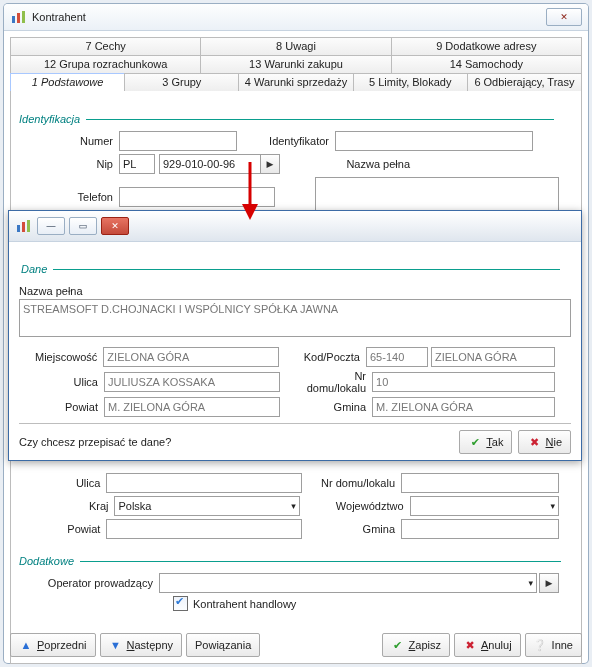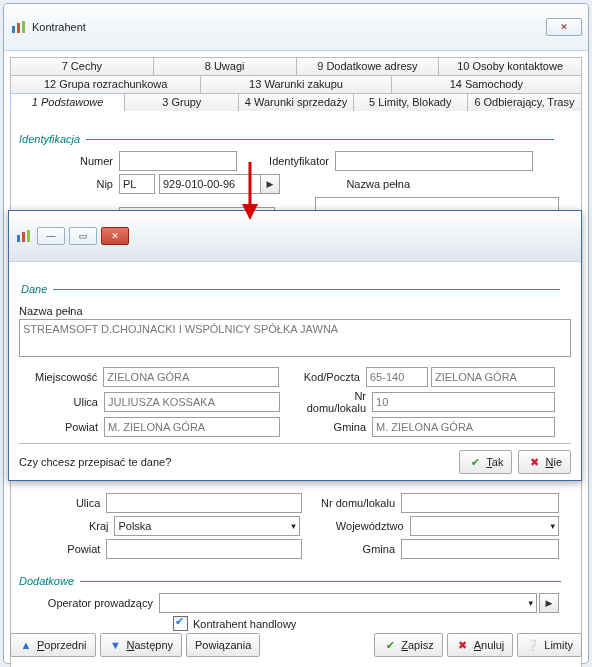--- a/index.html
+++ b/index.html
@@ -17,21 +17,21 @@
 html,body{margin:0;padding:0;font:11px "Tahoma","Segoe UI",sans-serif;color:#222;background:#e9eef4}
 body{width:592px;height:667px;position:relative;overflow:hidden}
 
 
 .win{
   position:absolute;left:4px;top:4px;width:584px;height:659px;
   box-shadow:0 0 0 1px #9aaec3;border-radius:4px;background:var(--winbg)
 }
 .titlebar{
   height:22px;background:var(--titlegrad);border-bottom:1px solid #c7d3e0;
-  border-radius:4px 4px 0 0;padding:12px 6px;display:flex;align-items:center
+  border-radius:4px 4px 0 0;padding:2px 6px;display:flex;align-items:center
 }
 .titlebar .ico{width:16px;height:16px;margin-right:6px;position:relative}
 .titlebar .ico svg{width:16px;height:16px}
 .titlebar .ttl{flex:1}
 .titlebar .wbtns{display:flex;gap:4px}
 .wbtn{width:34px;height:16px;border:1px solid #9aaec3;border-radius:2px;
   background:linear-gradient(#fff,#e8eef6);display:flex;align-items:center;justify-content:center;font-size:9px;color:#2b3c52}
 .wbtn.close{color:#8a1d10}
 
 .tabs-outer{padding:6px 6px 4px}
@@ -135,21 +135,20 @@
           <span>✕</span>
         </div>
     </div>
   </div>
 
   <div class="tabs-outer">
     <div class="tabrow">
       <div class="tabbtn"><span>7 Cechy</span></div>
       <div class="tabbtn"><span>8 Uwagi</span></div>
       <div class="tabbtn"><span>9 Dodatkowe adresy</span></div>
-      <div class="tabbtn"><span>10 Osoby kontaktowe</span></div>
     </div>
     <div class="tabrow">
       <div class="tabbtn"><span>12 Grupa rozrachunkowa</span></div>
       <div class="tabbtn"><span>13 Warunki zakupu</span></div>
       <div class="tabbtn"><span>14 Samochody</span></div>
     </div>
     <div class="tabrow row3">
       <div class="tabbtn active"><span>1 Podstawowe</span></div>
       <div class="tabbtn"><span>3 Grupy</span></div>
       <div class="tabbtn"><span>4 Warunki sprzedaży</span></div>
@@ -257,21 +256,21 @@
     <div class="btn">
       <span class="ic green">✔</span>
       <span><span class="u">Z</span><span>apisz</span></span>
     </div>
     <div class="btn">
       <span class="ic red">✖</span>
       <span><span class="u">A</span><span>nuluj</span></span>
     </div>
     <div class="btn">
       <span class="ic" style="color:#2a6fd6">❔</span>
-      <span>Limity</span>
+      <span>Inne</span>
     </div>
   </div>
 </div>
 
 <div class="modal">
   <div class="titlebar">
     <span class="ico">
       <svg viewBox="0 0 16 16">
           <rect x="2" y="7" width="3" height="7" fill="#3b78c4"></rect>
           <rect x="7" y="4" width="3" height="10" fill="#d34d3a"></rect>

